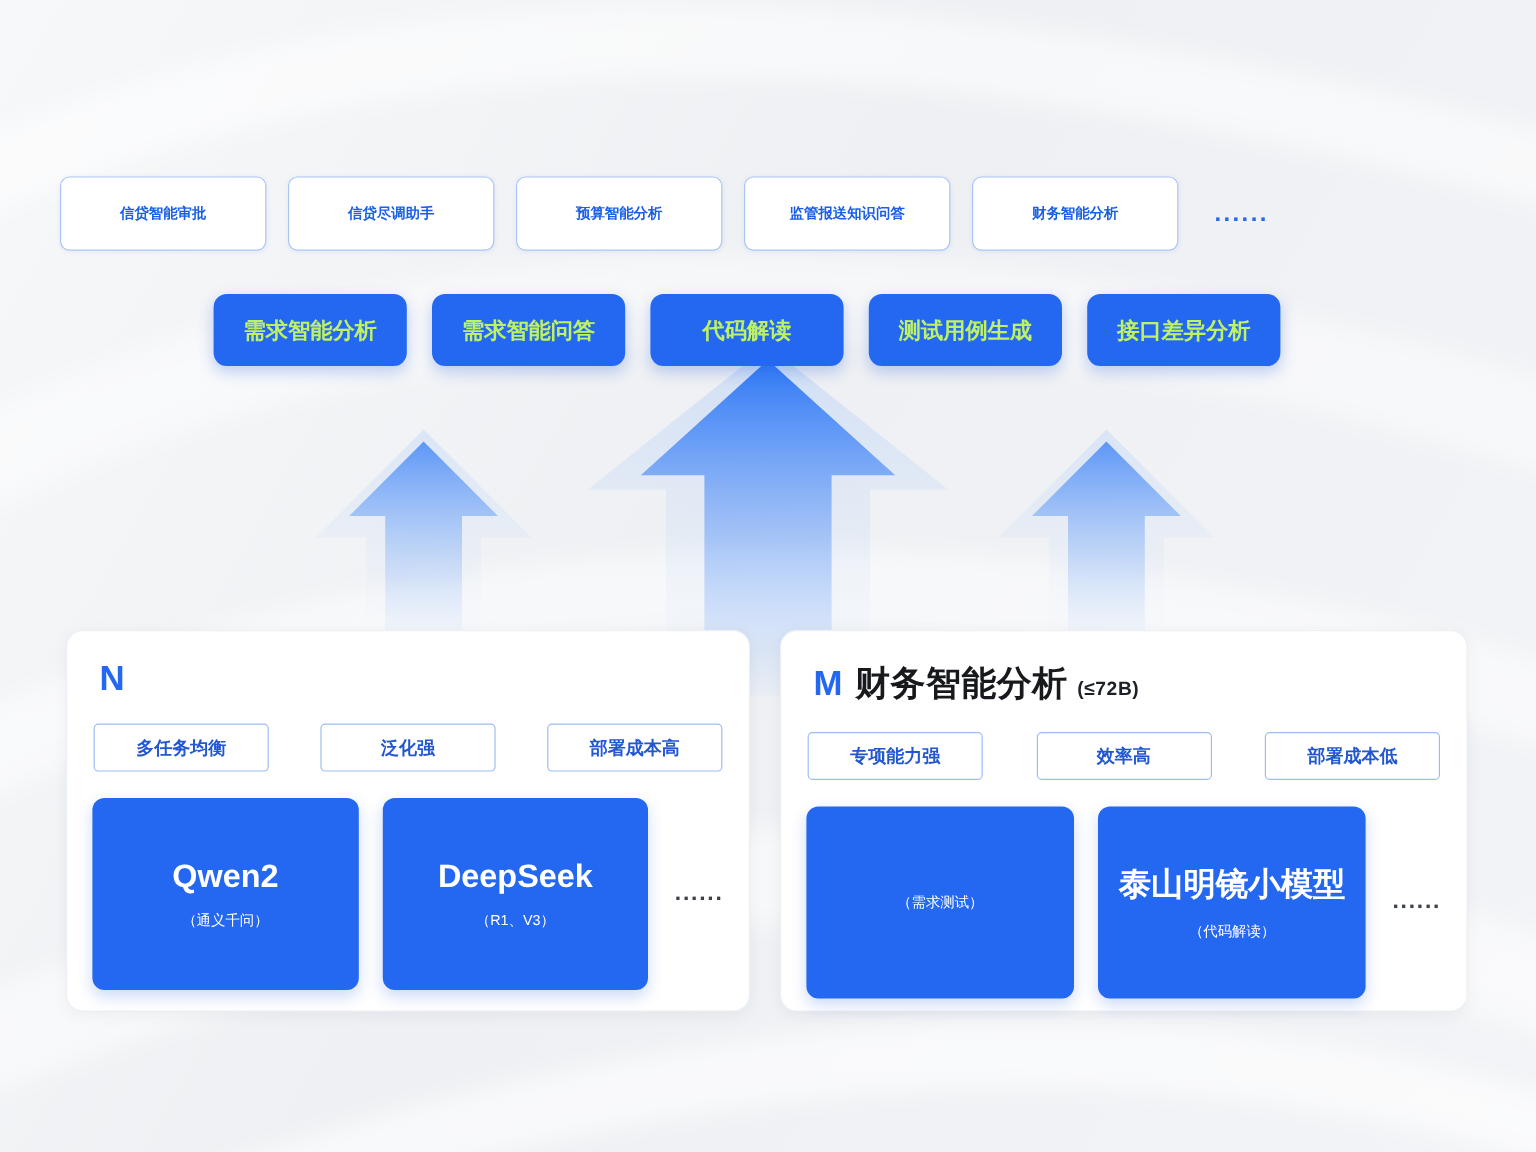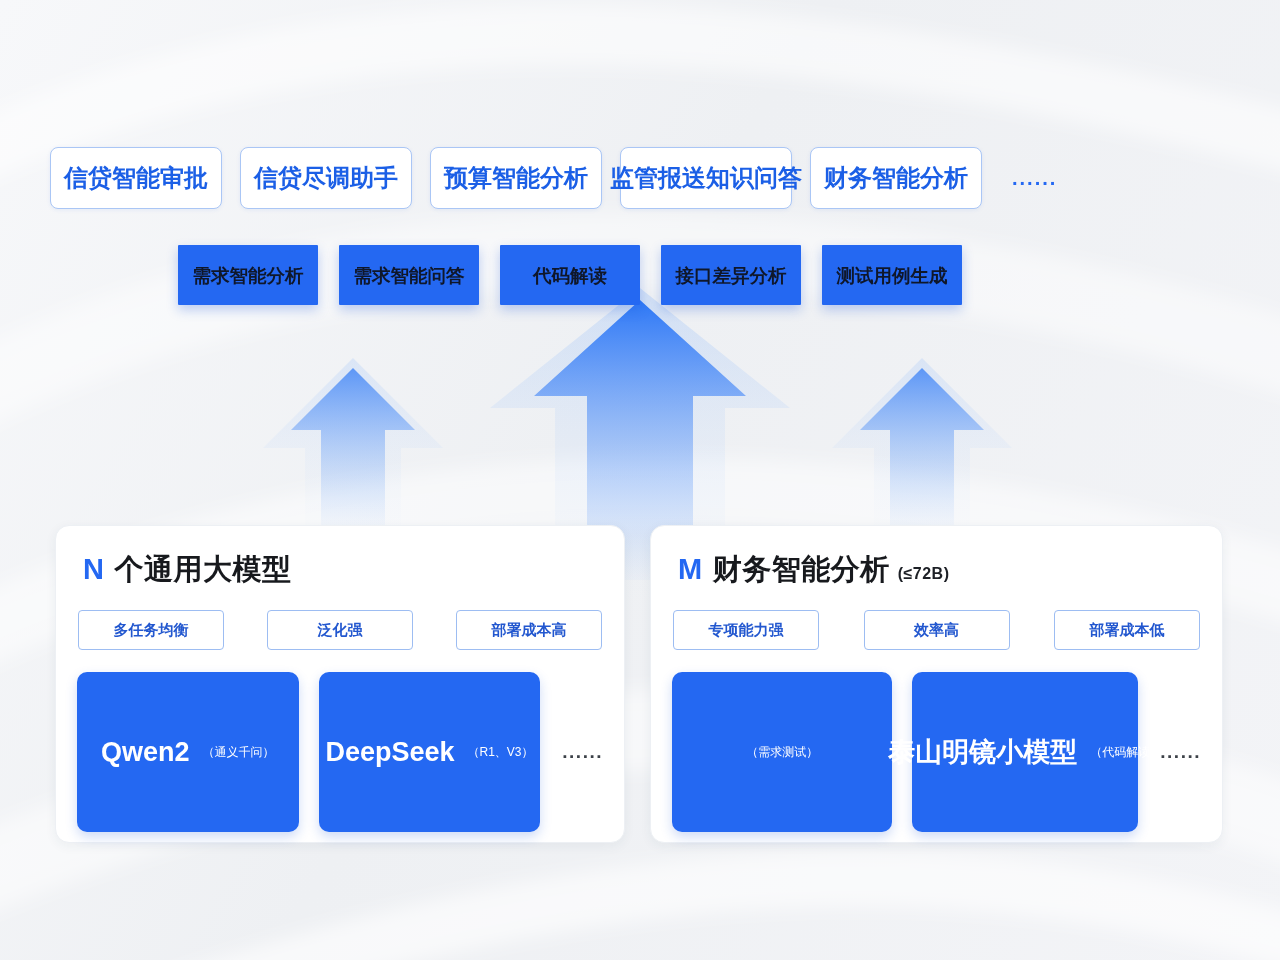--- a/index.html
+++ b/index.html
@@ -26,40 +26,40 @@
   .app-row{
     position:absolute;left:50px;top:147px;z-index:2;
     display:flex;gap:18px;align-items:center;
   }
   .app-box{
     width:170px;height:60px;
     background:#ffffff;
     border:1.5px solid var(--box-border);
     border-radius:8px;
     color:var(--accent-dark);
-    font-size:24px;font-weight:700;
+    font-size:12px;font-weight:700;
     display:flex;align-items:center;justify-content:center;
     box-shadow:0 1px 4px rgba(30,90,220,.08);
     white-space:nowrap;
   }
   .row-dots{
     color:var(--accent);
     font-size:20px;font-weight:700;letter-spacing:2px;
     margin-left:12px;
   }
 
   .tool-row{
     position:absolute;left:178px;top:245px;z-index:2;
     display:flex;gap:21px;
   }
   .tool-box{
-    width:140px;height:60px;
+    width:161px;height:60px;
     background:var(--accent);
-    border-radius:1px;
-    color:#0f172a;
+    border-radius:11px;
+    color:#bef264;
     font-size:18.5px;font-weight:700;
     display:flex;align-items:center;justify-content:center;
     box-shadow:0 5px 12px rgba(32,90,220,.28);
     white-space:nowrap;
   }
 
   .card{
     position:absolute;top:525px;z-index:2;
     background:#ffffff;
     border:1px solid #edf0f4;
@@ -99,21 +99,21 @@
 
   .model-row{
     display:flex;align-items:center;
     margin-top:22px;gap:20px;
   }
   .model-box{
     width:226px;height:160px;
     background:var(--accent);
     border-radius:10px;
     color:#ffffff;
-    display:flex;flex-direction:row;align-items:center;justify-content:center;
+    display:flex;flex-direction:column;align-items:center;justify-content:center;
     gap:13px;
     box-shadow:0 5px 12px rgba(32,90,220,.22);
   }
   .model-name{font-size:27px;font-weight:700;white-space:nowrap;}
   .model-sub{font-size:12px;white-space:nowrap;}
   .model-dots{
     color:var(--dots-dark);
     font-size:19px;font-weight:700;letter-spacing:1.5px;
     margin-left:2px;
   }
@@ -167,28 +167,27 @@
     <div class="app-box">预算智能分析</div>
     <div class="app-box">监管报送知识问答</div>
     <div class="app-box">财务智能分析</div>
     <div class="row-dots">......</div>
   </div>
 
   <div class="tool-row">
     <div class="tool-box">需求智能分析</div>
     <div class="tool-box">需求智能问答</div>
     <div class="tool-box">代码解读</div>
+    <div class="tool-box">测试用例生成</div>
     <div class="tool-box">接口差异分析</div>
-    <div class="tool-box">测试用例生成</div>
   </div>
 
   <div class="card card-left">
     <div class="card-title">
       <span class="t-prefix">N</span>
-      <span class="t-rest">个通用大模型</span>
     </div>
     <div class="tag-row">
       <div class="tag">多任务均衡</div>
       <div class="tag">泛化强</div>
       <div class="tag">部署成本高</div>
     </div>
     <div class="model-row">
       <div class="model-box">
         <div class="model-name">Qwen2</div>
         <div class="model-sub">（通义千问）</div>

